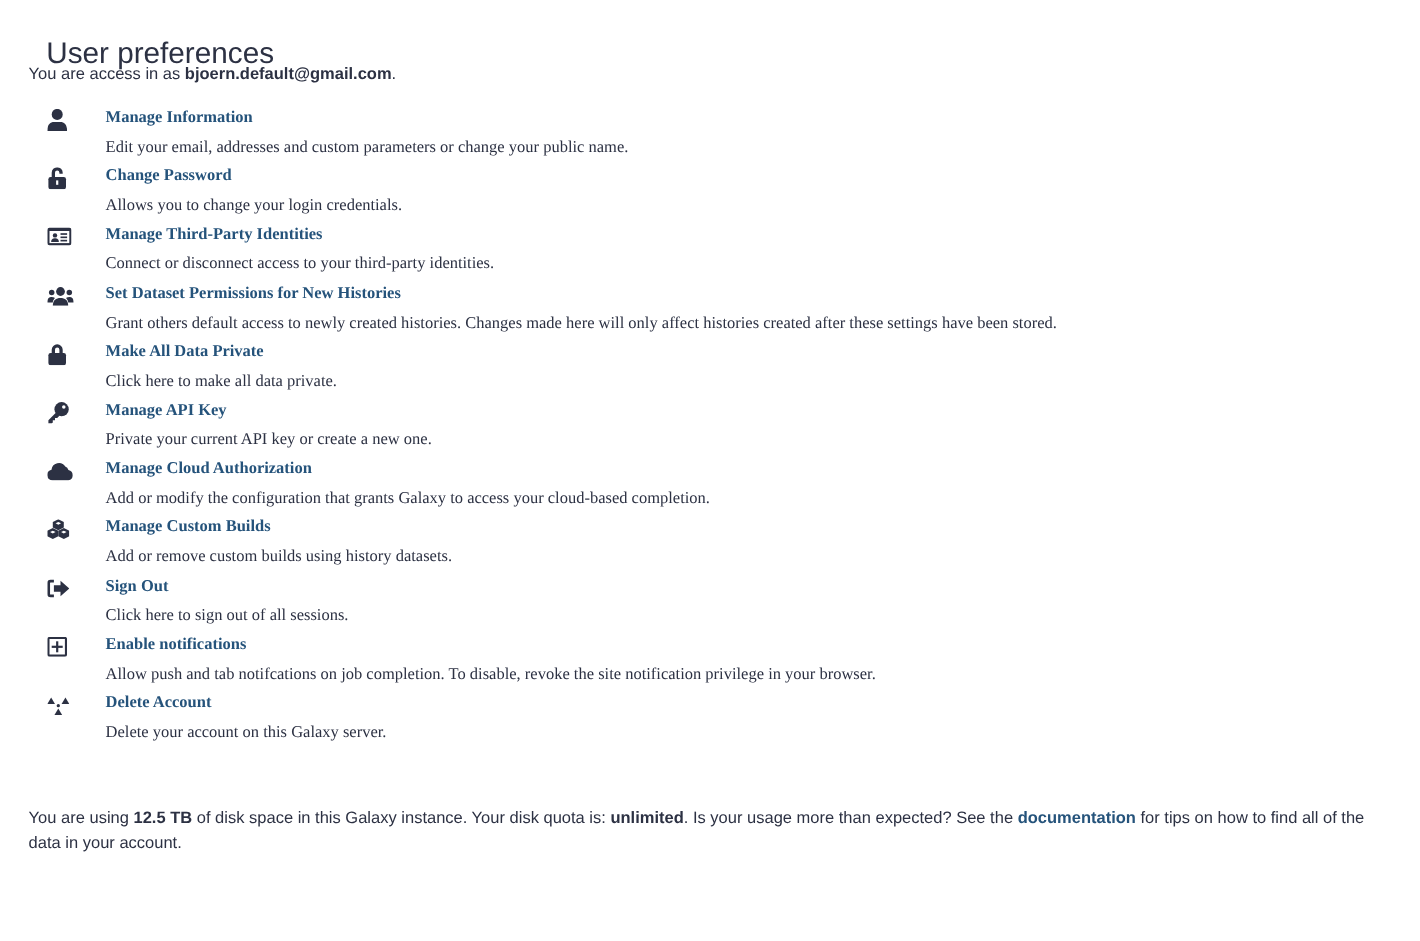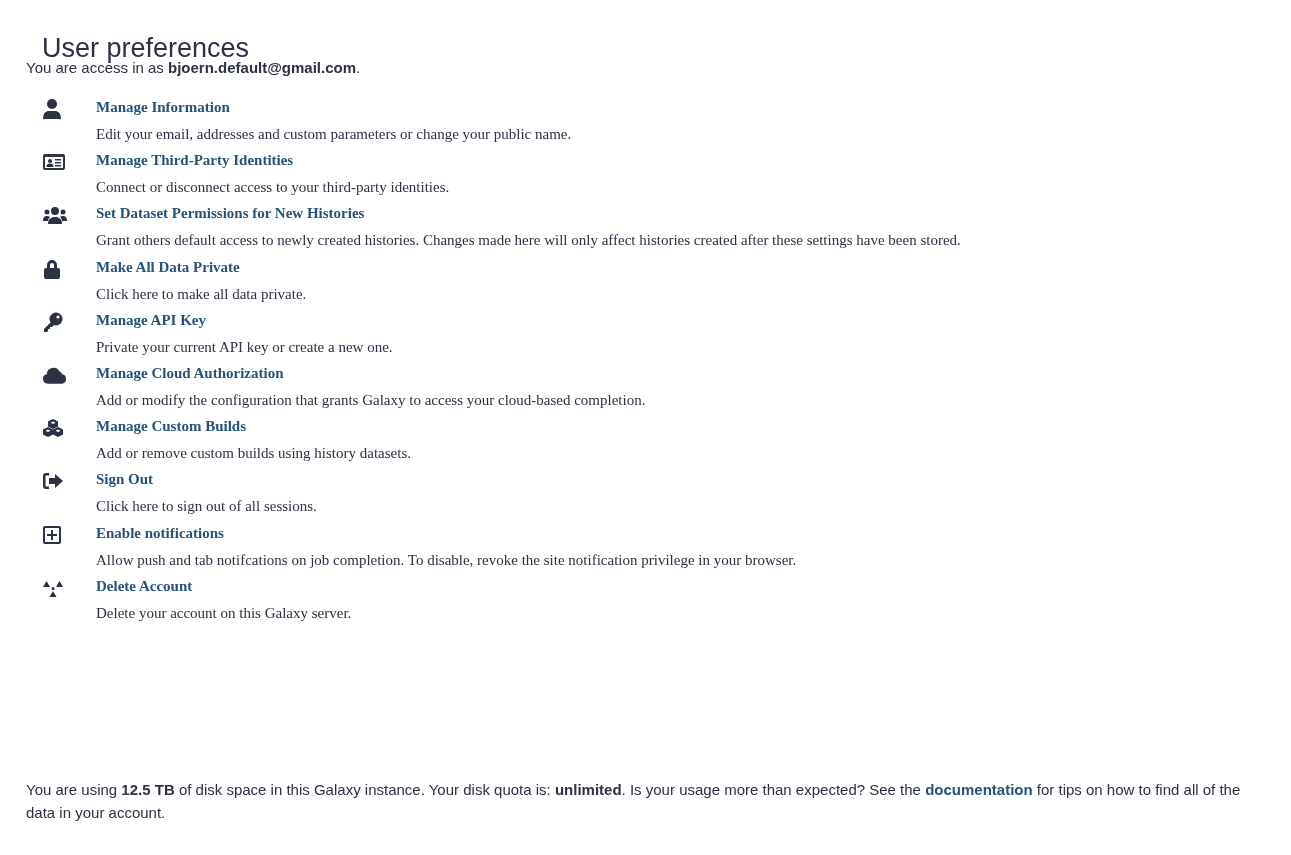--- a/index.html
+++ b/index.html
@@ -7,41 +7,52 @@
   .wrap { position:absolute; left:26px; top:0; width:1240px; }
   h2 { font-weight:400; font-size:27px; margin:16px; position:absolute; top:17px; left:0; color:#2c3143; }
   .logged { position:absolute; top:59px; left:0; }
   .logged b { font-weight:700; }
   .list { position:absolute; top:97px; left:0; width:1240px;font-family:Liberation Serif, serif; }
   .row { position:relative; height:53.2px; }
   .icon { position:absolute; left:17px; top:2px; width:24px; height:20px; display:flex; align-items:center; justify-content:flex-start; }
   .icon svg { fill:#2c3143; }
   .title { position:absolute; left:70px; top:2px; color:#25537b; font-weight:700; text-decoration:none; cursor:pointer; }
   .desc { position:absolute; left:70px; top:29px; }
-  .footer { position:absolute; top:778px; left:0; width:1240px; line-height:23px; }
+  .footer { position:absolute; top:732px; left:0; width:1240px; line-height:23px; }
   .footer b { font-weight:700; }
   .footer a { color:#25537b; font-weight:700; text-decoration:none; }
 </style>
 </head>
 <body>
 
 <div class="wrap">
   <h2>User preferences</h2>
   <div class="logged"><span>You are access in as </span><b>bjoern.default@gmail.com</b><span>.</span></div>
 
   <div class="list">
     <div class="row">
       <span class="icon">
           <svg width="18" height="20" viewBox="0 0 18 20">
             <circle cx="9" cy="5" r="5"></circle>
             <path d="M0 20c0-6 3-8 6-8h6c3 0 6 2 6 8z"></path>
           </svg>
         </span>
       <a class="title">Manage Information</a>
       <div class="desc">Edit your email, addresses and custom parameters or change your public name.</div>
+    </div>
+    <div class="row">
+      <span class="icon">
+          <svg width="18" height="20" viewBox="0 0 18 20">
+            <path d="M4 9V5a5 5 0 0 1 10 0v1h-3V5a2 2 0 0 0-4 0v4z"></path>
+            <rect x="1" y="9" width="16" height="11" rx="2"></rect>
+            <rect x="8" y="12" width="2" height="4" fill="#fff"></rect>
+          </svg>
+        </span>
+      <a class="title">Change Password</a>
+      <div class="desc">Allows you to change your login credentials.</div>
     </div>
     <div class="row">
       <span class="icon">
           <svg width="22" height="18" viewBox="0 0 22 18">
             <rect x="0" y="1" width="22" height="16" rx="2"></rect>
             <rect x="2" y="4" width="18" height="11" fill="#fff"></rect>
             <circle cx="7" cy="8" r="2"></circle>
             <path d="M3.5 14c0-3 2-3.5 3.5-3.5s3.5.5 3.5 3.5z"></path>
             <rect x="12" y="6" width="6" height="1.5"></rect>
             <rect x="12" y="9" width="6" height="1.5"></rect>

